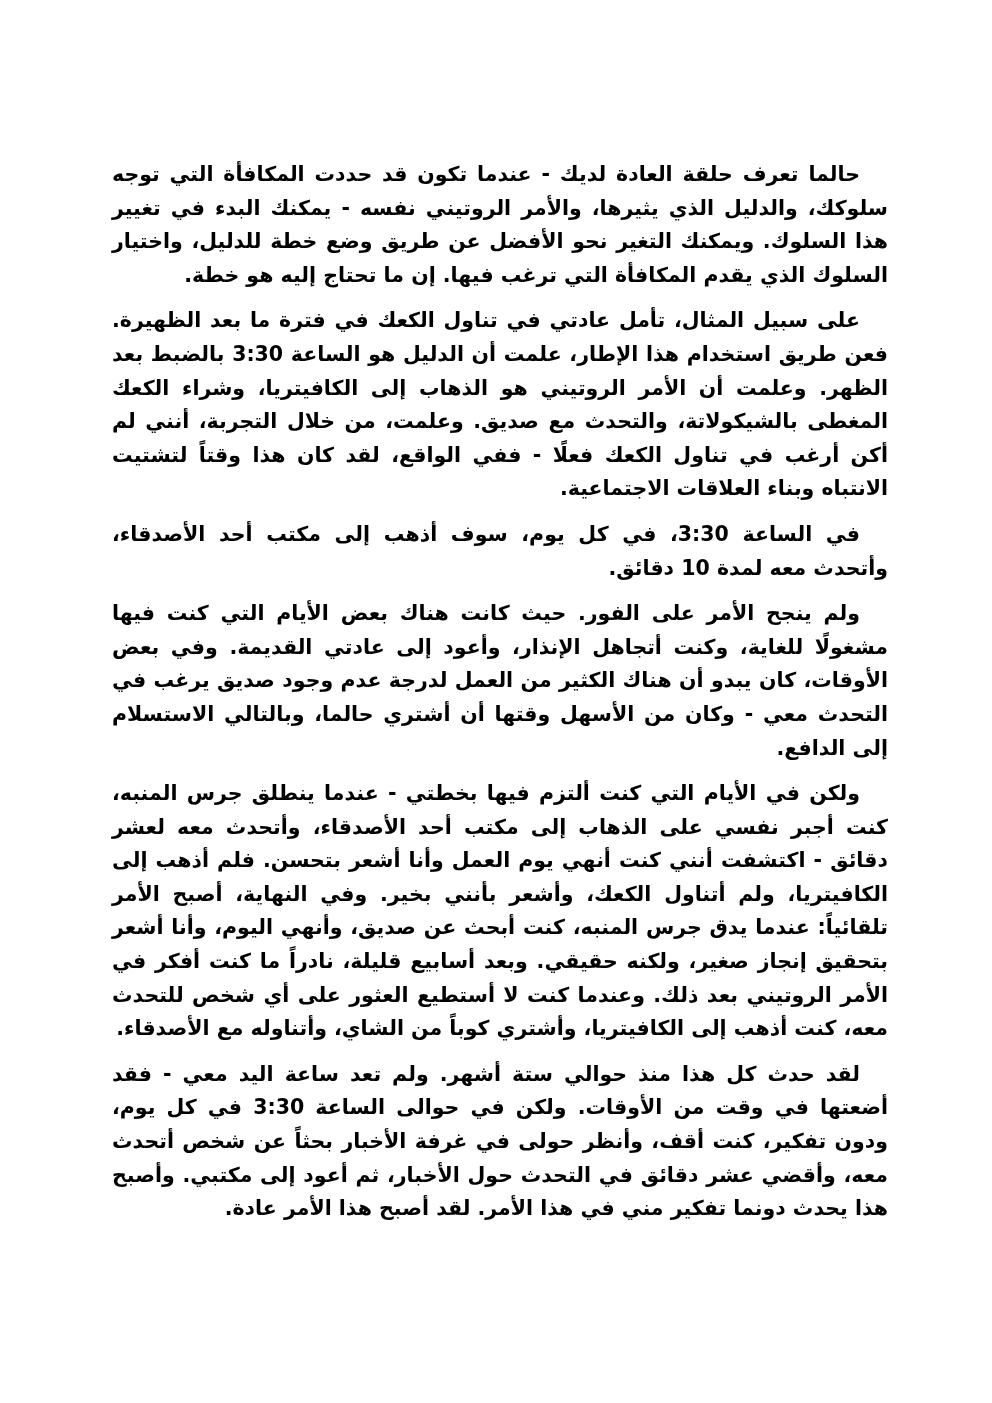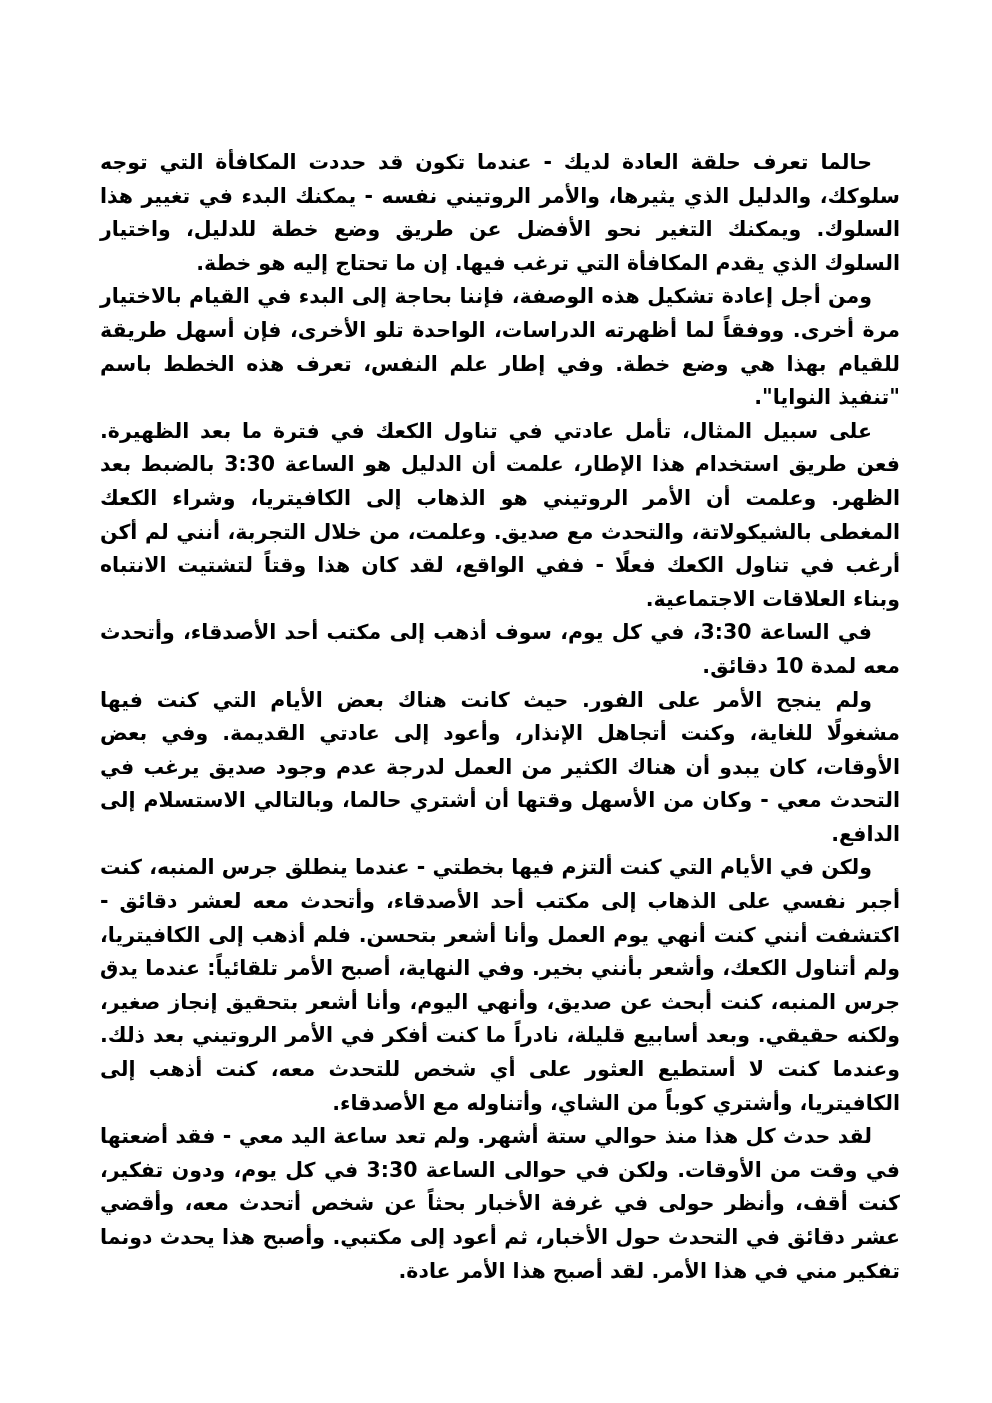--- a/index.html
+++ b/index.html
@@ -22,21 +22,21 @@
     left: 100px;
     direction: rtl;
     unicode-bidi: embed;
     text-align: justify;
     color: #000000;
     font-weight: 700;
     font-size: 20.5px;
     line-height: 33.6px;
   }
   .content p {
-    margin: 0;
+    margin: 12px;
     padding: 0;
     text-indent: 28px;
   }
   .watermark {
     position: absolute;
     left: 46px;
     top: 1364px;
     color: #cbcbcb;
     font-family: "Liberation Sans", sans-serif;
     font-size: 25px;
@@ -45,21 +45,20 @@
     direction: ltr;
     margin-top: 39px;
   }
 </style>
 </head>
 <body>
 
 <div class="page">
   <article class="content" dir="rtl">
     <p>حالما تعرف حلقة العادة لديك - عندما تكون قد حددت المكافأة التي توجه سلوكك، والدليل الذي يثيرها، والأمر الروتيني نفسه - يمكنك البدء في تغيير هذا السلوك. ويمكنك التغير نحو الأفضل عن طريق وضع خطة للدليل، واختيار السلوك الذي يقدم المكافأة التي ترغب فيها. إن ما تحتاج إليه هو خطة.</p>
-    <p>ومن أجل إعادة تشكيل هذه الوصفة، فإننا بحاجة إلى البدء في القيام بالاختيار مرة أخرى. ووفقاً لما أظهرته الدراسات، الواحدة تلو الأخرى، فإن أسهل طريقة للقيام بهذا هي وضع خطة. وفي إطار علم النفس، تعرف هذه الخطط باسم "تنفيذ النوايا".</p>
     <p>على سبيل المثال، تأمل عادتي في تناول الكعك في فترة ما بعد الظهيرة. فعن طريق استخدام هذا الإطار، علمت أن الدليل هو الساعة 3:30 بالضبط بعد الظهر. وعلمت أن الأمر الروتيني هو الذهاب إلى الكافيتريا، وشراء الكعك المغطى بالشيكولاتة، والتحدث مع صديق. وعلمت، من خلال التجربة، أنني لم أكن أرغب في تناول الكعك فعلًا - ففي الواقع، لقد كان هذا وقتاً لتشتيت الانتباه وبناء العلاقات الاجتماعية.</p>
     <p>في الساعة 3:30، في كل يوم، سوف أذهب إلى مكتب أحد الأصدقاء، وأتحدث معه لمدة 10 دقائق.</p>
     <p>ولم ينجح الأمر على الفور. حيث كانت هناك بعض الأيام التي كنت فيها مشغولًا للغاية، وكنت أتجاهل الإنذار، وأعود إلى عادتي القديمة. وفي بعض الأوقات، كان يبدو أن هناك الكثير من العمل لدرجة عدم وجود صديق يرغب في التحدث معي - وكان من الأسهل وقتها أن أشتري حالما، وبالتالي الاستسلام إلى الدافع.</p>
     <p>ولكن في الأيام التي كنت ألتزم فيها بخطتي - عندما ينطلق جرس المنبه، كنت أجبر نفسي على الذهاب إلى مكتب أحد الأصدقاء، وأتحدث معه لعشر دقائق - اكتشفت أنني كنت أنهي يوم العمل وأنا أشعر بتحسن. فلم أذهب إلى الكافيتريا، ولم أتناول الكعك، وأشعر بأنني بخير. وفي النهاية، أصبح الأمر تلقائياً: عندما يدق جرس المنبه، كنت أبحث عن صديق، وأنهي اليوم، وأنا أشعر بتحقيق إنجاز صغير، ولكنه حقيقي. وبعد أسابيع قليلة، نادراً ما كنت أفكر في الأمر الروتيني بعد ذلك. وعندما كنت لا أستطيع العثور على أي شخص للتحدث معه، كنت أذهب إلى الكافيتريا، وأشتري كوباً من الشاي، وأتناوله مع الأصدقاء.</p>
     <p>لقد حدث كل هذا منذ حوالي ستة أشهر. ولم تعد ساعة اليد معي - فقد أضعتها في وقت من الأوقات. ولكن في حوالى الساعة 3:30 في كل يوم، ودون تفكير، كنت أقف، وأنظر حولى في غرفة الأخبار بحثاً عن شخص أتحدث معه، وأقضي عشر دقائق في التحدث حول الأخبار، ثم أعود إلى مكتبي. وأصبح هذا يحدث دونما تفكير مني في هذا الأمر. لقد أصبح هذا الأمر عادة.</p>
   </article>
   <div class="watermark">www.ibtesama.com</div>
 </div>
 
 </body></html>

